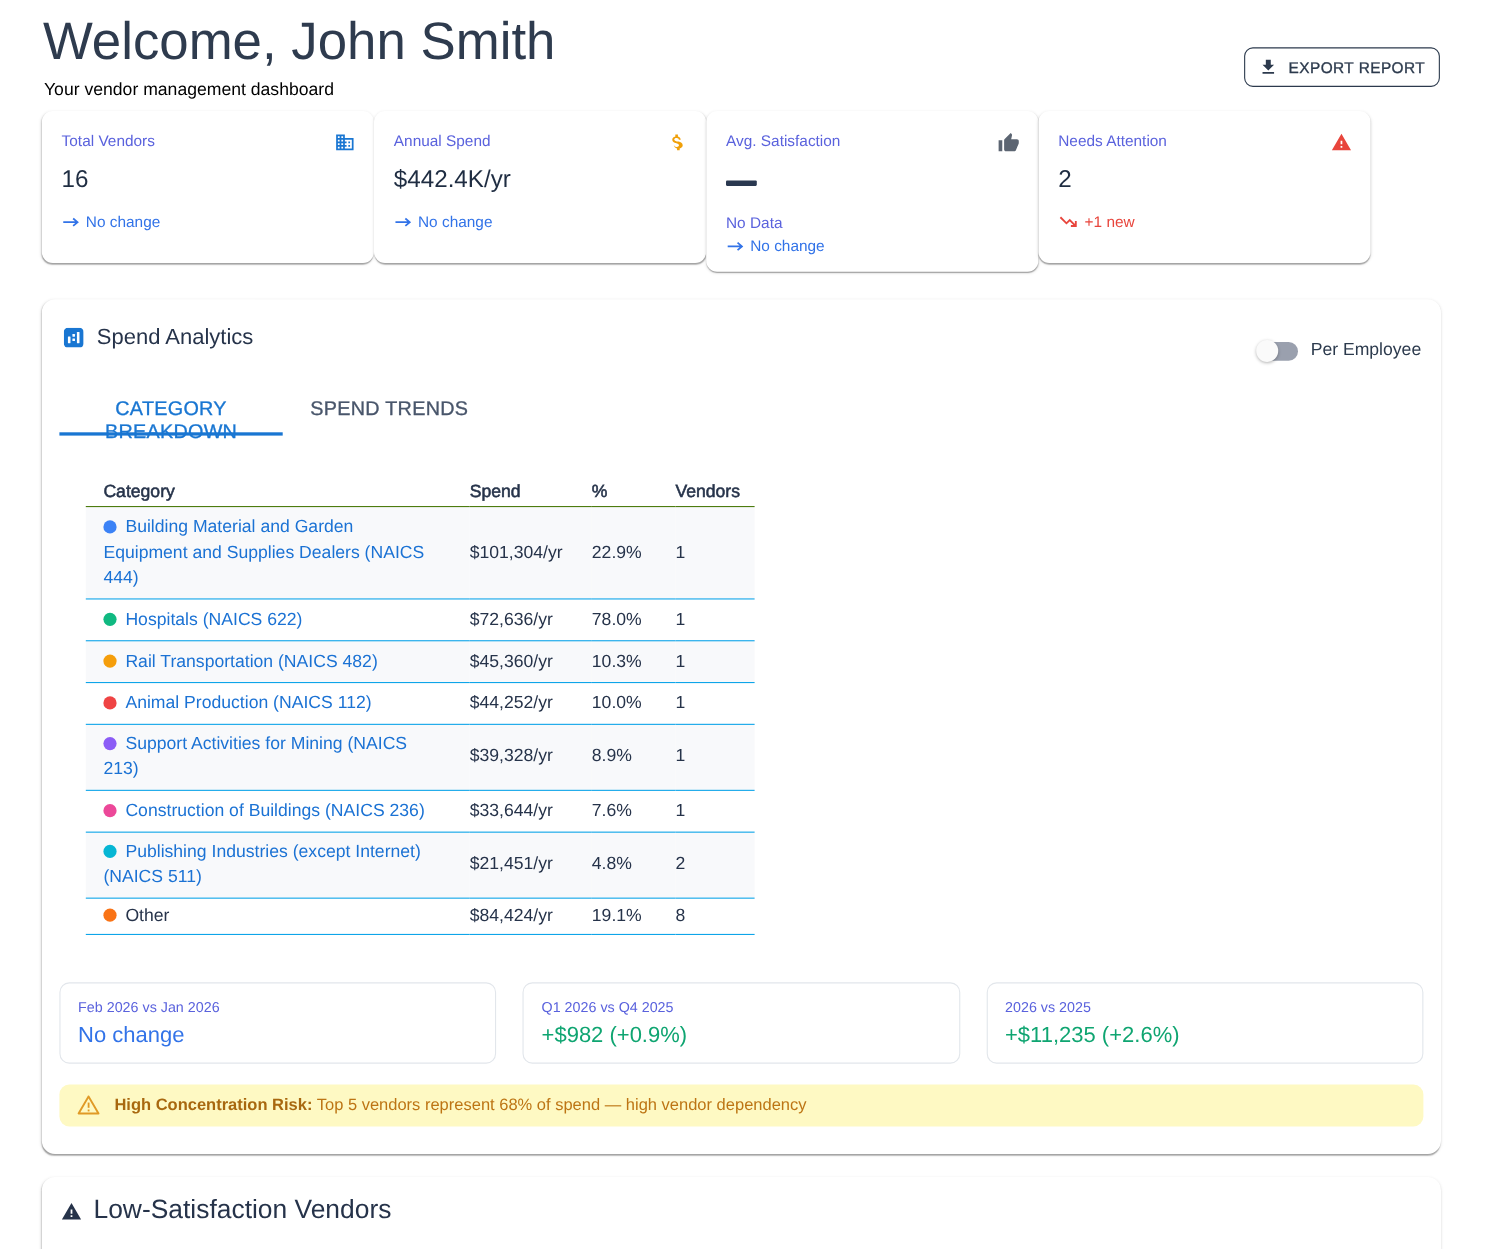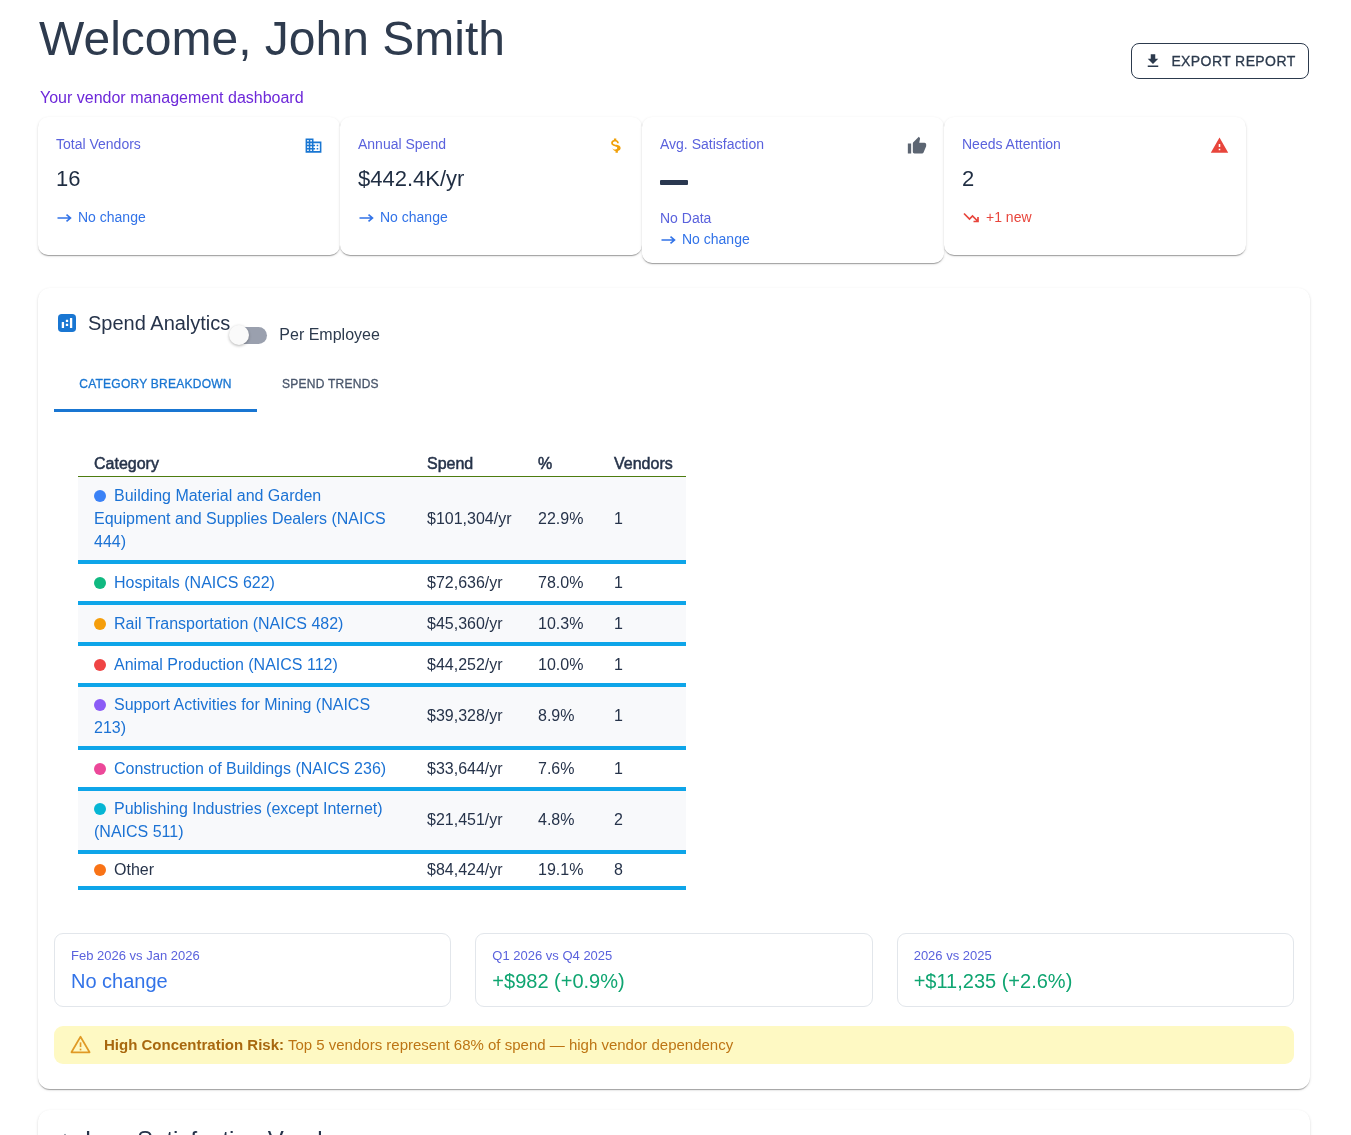--- a/index.html
+++ b/index.html
@@ -2,57 +2,57 @@
 <html><head>
 <meta charset="utf-8">
 <style>
 * { margin:0; padding:0; box-sizing:border-box; }
 html,body { background:#fff; font-family:"Liberation Sans", sans-serif; }
 body { width:1351px; position:relative; }
 .page { padding:11px 41px 0 38px; }
 
 h1 { font-size:48px; font-weight:400; color:#2e3b4e; line-height:56px; margin-top:0; padding-left:1px; letter-spacing:0; }
 .export-btn { position:absolute; left:1131px; top:43px; width:178px; display:flex; align-items:center; justify-content:center; gap:9px; height:36px; border:1px solid #2c3a4d; border-radius:8px; color:#2c3a4d; font-size:14px; font-weight:400; -webkit-text-stroke:0.3px currentColor; letter-spacing:0.4px; background:#fff; font-family:"Liberation Sans",sans-serif; }
-.subtitle { margin-top:19px; font-size:16px; line-height:24px; color:#6d28d9; padding-left:2px; }
+.subtitle { margin-top:3px; font-size:16px; line-height:24px; color:#000000; padding-left:2px; }
 
 .stats { display:flex; margin-top:7px; align-items:flex-start; }
 .stat-card { width:302px; background:#fff; border-radius:10px; box-shadow:0 2px 1px -1px rgba(0,0,0,.2), 0 1px 1px 0 rgba(0,0,0,.14), 0 1px 3px 0 rgba(0,0,0,.12); padding:17px 16px 0 18px; height:138px; position:relative; }
 .stat-card.tall { height:146px; }
 .stat-label { font-size:14px; line-height:21px; color:#5a62dd; }
 .stat-icon { position:absolute; top:19px; right:17px; }
 .stat-value { font-size:22px; line-height:42px; color:#1f2d42; margin-top:3px; }
 .stat-trend { font-size:14px; line-height:21px; color:#3273e8; margin-top:7px; display:flex; align-items:center; gap:6px; }
 .stat-trend svg { margin-left:1px; }
 .stat-trend.red { color:#e8453c; }
 .nodata { font-size:14px; line-height:21px; color:#5a62dd; margin-top:8px; }
 
 .section-card { margin-top:25px; background:#fff; border-radius:12px; box-shadow:0 2px 1px -1px rgba(0,0,0,.2), 0 1px 1px 0 rgba(0,0,0,.14), 0 1px 3px 0 rgba(0,0,0,.12); padding:0 16px 25px 16px; }
-.spend-head { display:flex; align-items:flex-start; padding-top:26px; }
+.spend-head { display:flex; justify-content:space-between; align-items:flex-start; padding-top:26px; }
 .spend-title { display:flex; gap:12px; font-size:20px; color:#26334a; padding-left:4px; }
 .spend-title svg { margin-top:0px; }
 .spend-title span { margin-top:-2px; }
 .toggle-wrap { display:flex; align-items:center; gap:12px; font-size:16px; color:#2c3a4d; margin-top:12px; padding-right:2px; }
 .toggle { width:37px; height:17px; background:#9aa0ae; border-radius:9px; position:relative; }
 .toggle .knob { position:absolute; left:-1px; top:-2px; width:20px; height:20px; background:#fafafa; border-radius:50%; box-shadow:0 1px 3px rgba(0,0,0,0.3); }
 
 .tabs { display:flex; margin-top:20px; }
-.tab { position:relative; padding-top:13px; height:48px; font-size:12px; font-weight:400; -webkit-text-stroke:0.3px currentColor; letter-spacing:0.25px; color:#49566b; text-align:center; }
+.tab { position:relative; padding-top:13px; height:48px; font-size:18px; font-weight:400; -webkit-text-stroke:0.3px currentColor; letter-spacing:0.25px; color:#49566b; text-align:center; }
 .tab.t1 { width:203px; }
 .tab.t2 { padding-left:25px; }
 .tab.active { color:#1976d2; }
 .tab.active .ind { position:absolute; left:0; right:0; bottom:0; height:3px; background:#1976d2; }
 
 .chart-table { display:flex; margin-top:34px; }
 .chart-col { width:608px; position:relative; height:418px; }
 #donut { position:absolute; left:134px; top:-13px; }
 .table-col { width:608px; margin-left:24px; }
 table { border-collapse:collapse; width:608px; font-size:16px; table-layout:fixed; }
 th { text-align:left; font-weight:400; -webkit-text-stroke:0.5px currentColor; color:#26334a; line-height:23px; padding:6px 0 0 0; border-bottom:1px solid #4d7c0f; height:30px; vertical-align:top; }
 th.c1 { padding-left:16px; }
-td { line-height:23px; padding:7px 0 7px 0; color:#26334a; border-bottom:4px solid #0ea5e9; vertical-align:middle; }
+td { line-height:23px; padding:7px 0 7px 0; color:#26334a; border-bottom:1px solid #0ea5e9; vertical-align:middle; }
 td.c1 { padding-left:16px; padding-right:33px; }
 tr.odd td { background:#f8f9fb; }
 tr.r2 td { padding-top:6px; padding-bottom:7px; }
 tr.last td { padding-top:4px; padding-bottom:5px; }
 td.cat a { color:#1b72d4; text-decoration:none; }
 .dot { display:inline-block; width:12px; height:12px; border-radius:50%; margin-right:8px; vertical-align:-1px; }
 
 .compare-row { display:flex; gap:24px; margin-top:43px; }
 .cbox { flex:1; border:1px solid #e2e6eb; border-radius:9px; padding:12px 16px; height:74px; }
 .cbox .clabel { font-size:13px; line-height:19px; color:#5a62dd; }

